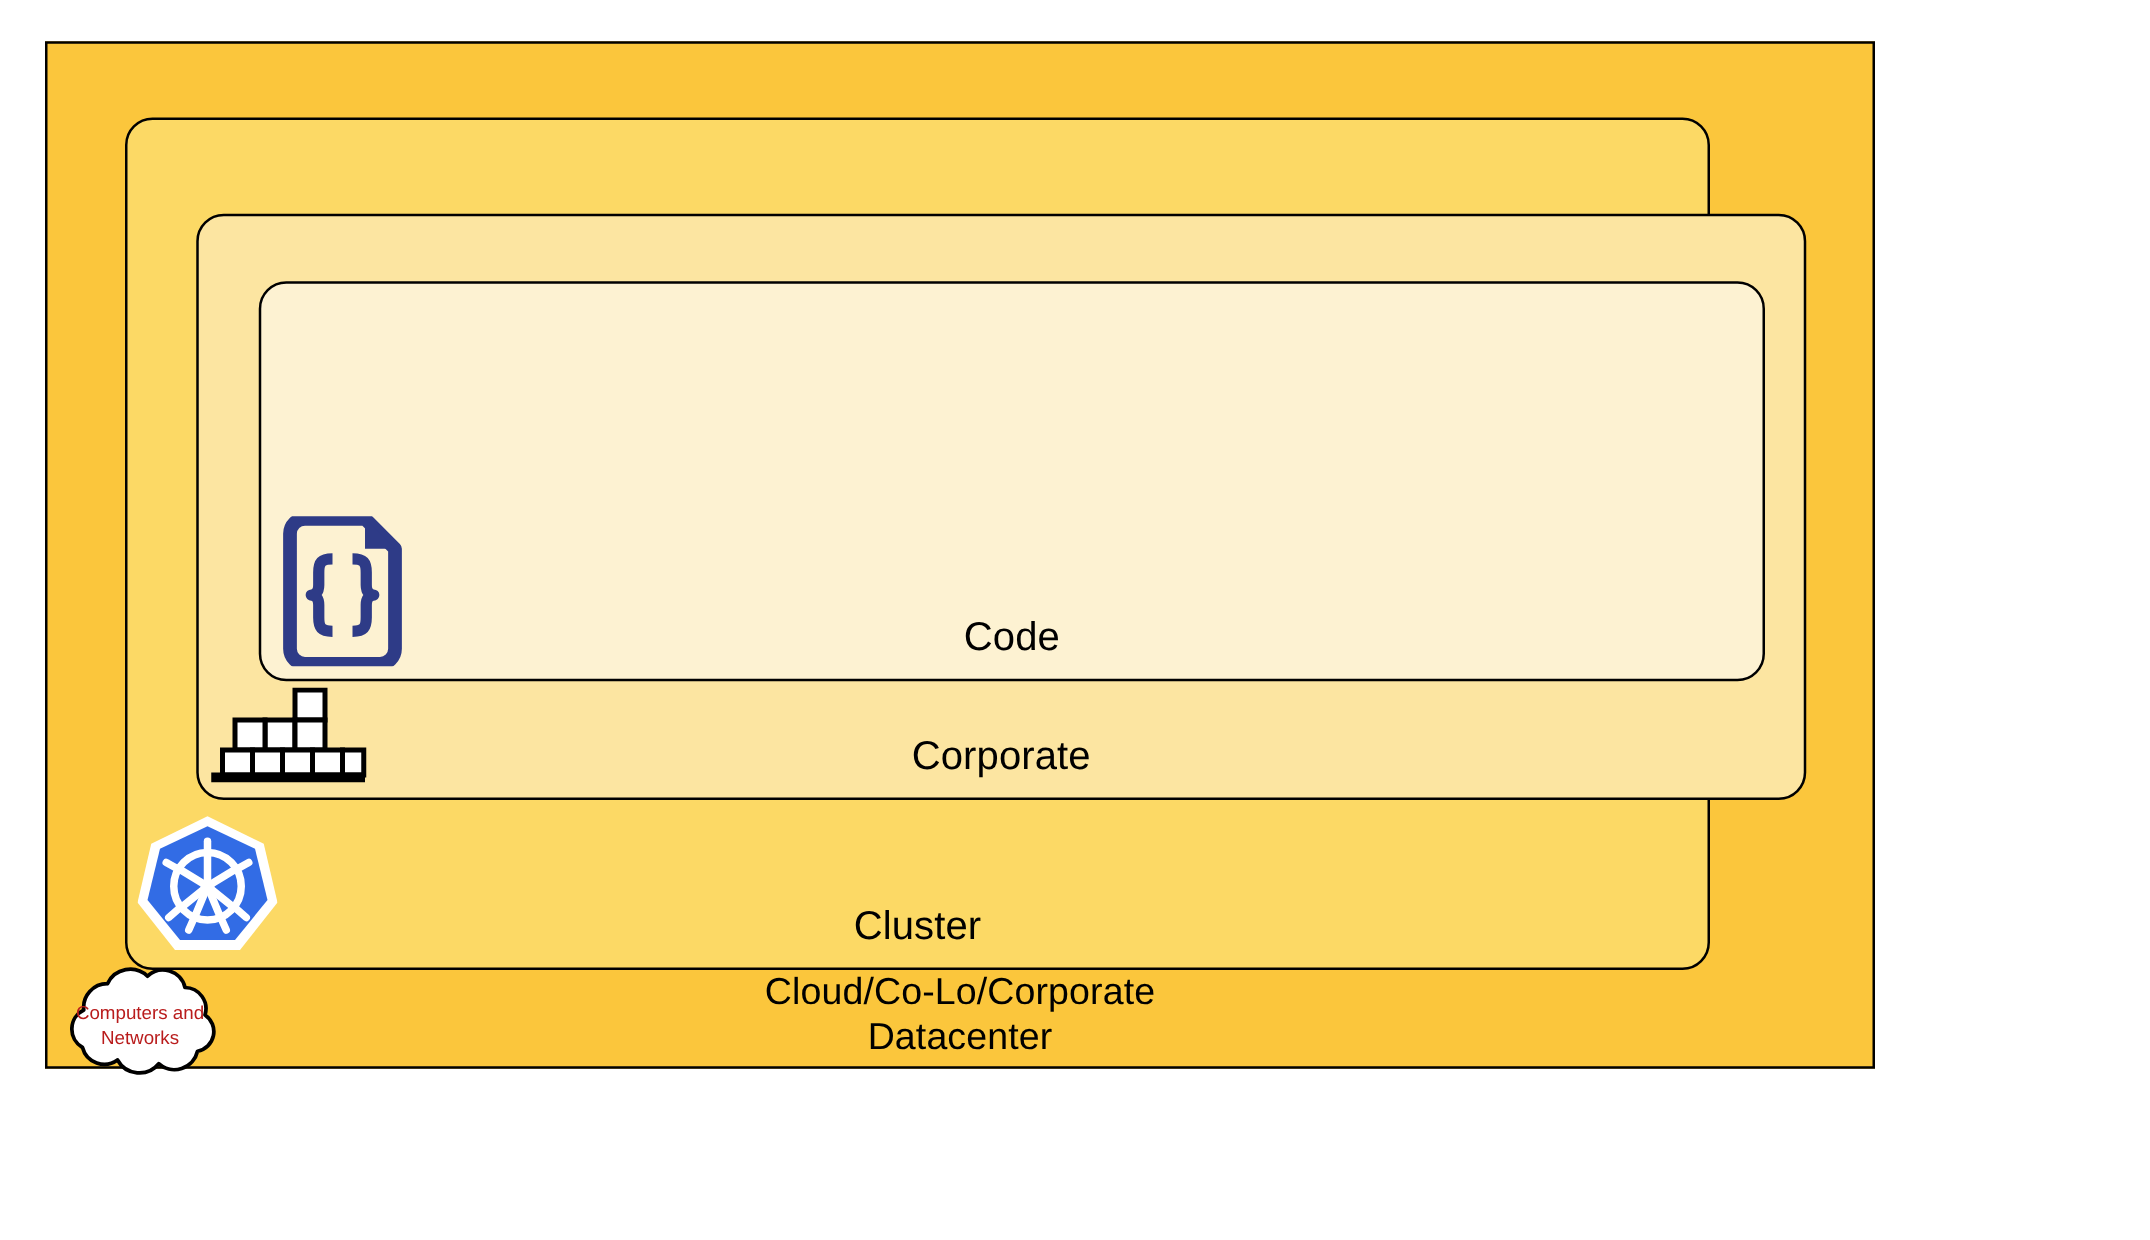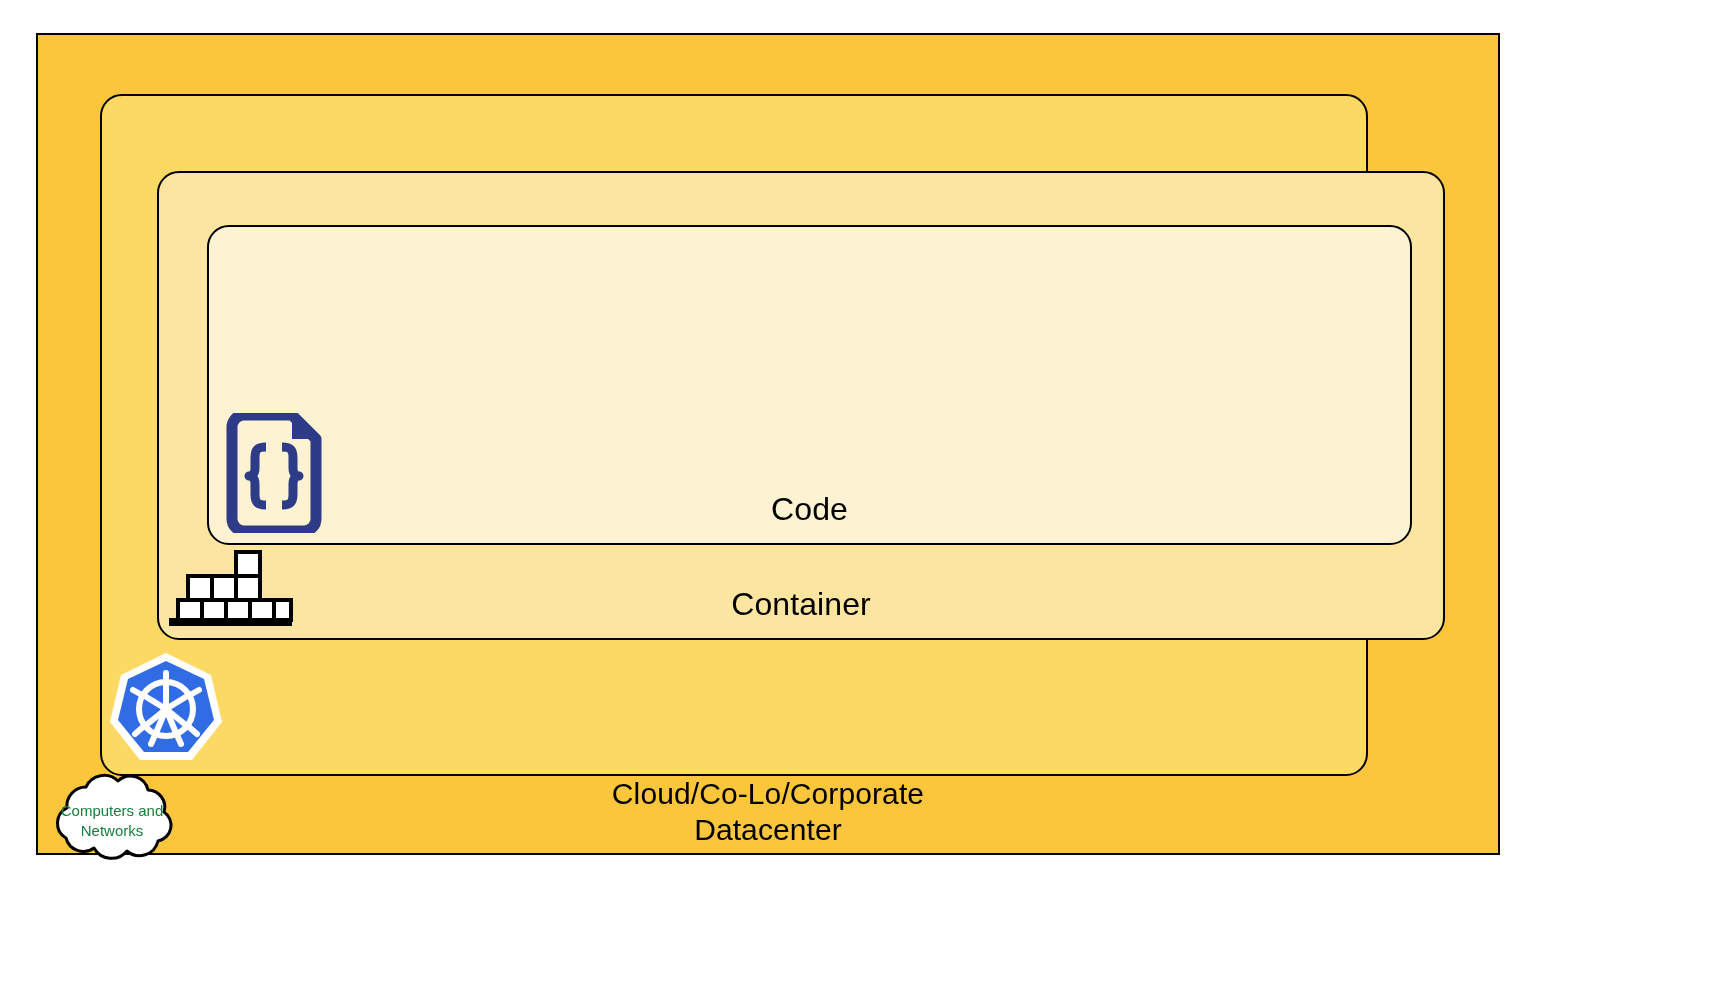--- a/index.html
+++ b/index.html
@@ -126,44 +126,45 @@
     left: 0;
     top: 0;
     width: 158px;
     height: 96px;
     display: flex;
     flex-direction: column;
     align-items: center;
     justify-content: center;
     font-size: 15px;
     line-height: 1.35;
-    color: #15803d;
+    color: #b91c1c;
     text-align: center;
     white-space: pre-line;
     padding-top: 2px;
     box-sizing: border-box;
   }
 </style>
 </head>
 <body>
 
 <div class="layer" id="layer-datacenter">
 
   <div class="layer" id="layer-cluster" style="left:62px; top:59px;">
 
     <div class="layer" id="layer-container" style="left:55px; top:75px;">
 
       <div class="layer" id="layer-code" style="left:48px; top:52px;">
 
         <div class="layer-label" id="label-code">Code</div>
       </div>
 
-      <div class="layer-label" id="label-container">Container</div>
+      <div class="layer-label" id="label-container">Corporate</div>
     </div>
 
+    <div class="layer-label" id="label-cluster">Cluster</div>
   </div>
 
   <div class="layer-label" id="label-datacenter">Cloud/Co-Lo/Corporate
 Datacenter</div>
 </div>
 
 <div class="icon-slot" id="icon-code-doc">
   <svg viewBox="0 0 104 120" width="104" height="120" aria-hidden="true">
 
     <path d="M10 14 a12 12 0 0 1 12 -12 h48 l24 24 v80 a12 12 0 0 1 -12 12 h-60 a12 12 0 0 1 -12 -12 z" fill="none" stroke="#2E3B87" stroke-width="11" stroke-linejoin="round"></path>

